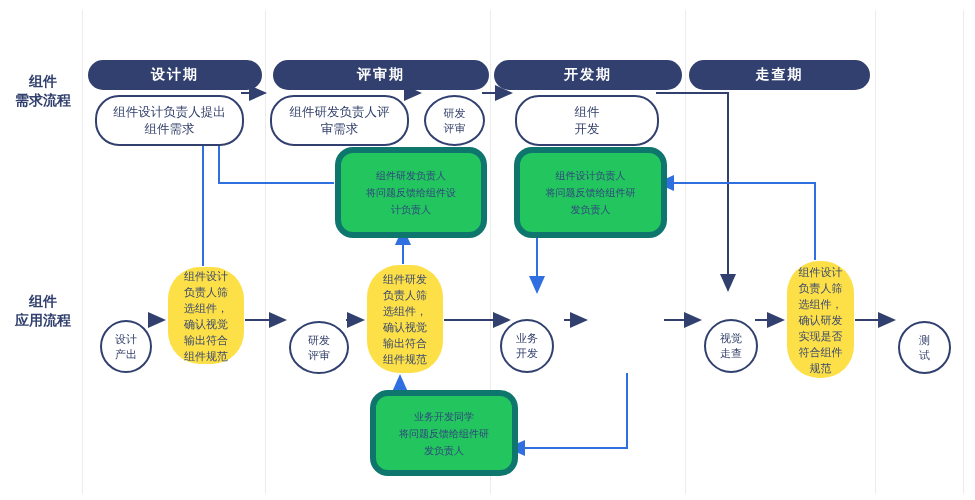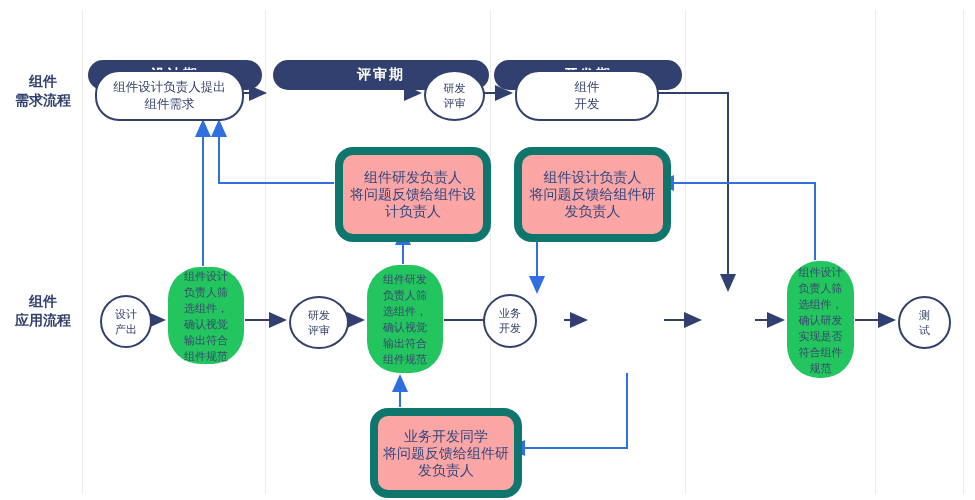--- a/index.html
+++ b/index.html
@@ -13,50 +13,51 @@
     color:#fff;font-size:14px;font-weight:bold;letter-spacing:2px;
     display:flex;align-items:center;justify-content:center;margin-top:48px;
   }
   .rowlabel{
     position:absolute;width:74px;text-align:center;font-size:14px;font-weight:bold;
     color:#31406e;line-height:19px;white-space:pre-line;
   }
   .node{
     position:absolute;background:#fff;border:2px solid #31406e;border-radius:24px;
     display:flex;align-items:center;justify-content:center;text-align:center;
-    font-size:12.5px;line-height:17px;font-weight:500;white-space:pre-line;z-index:2;
+    font-size:12.5px;line-height:17px;font-weight:500;white-space:pre-line;z-index:2;margin-top:25px;
   }
   .circle{border-radius:50%;font-size:11px;line-height:15px;}
   .bluebox{
-    position:absolute;background:#fca5a5;border:8px solid #0f766e;border-radius:18px;
+    position:absolute;background:#22c55e;border:6px solid #0f766e;border-radius:18px;
     display:flex;align-items:center;justify-content:center;text-align:center;
-    font-size:14px;line-height:17px;font-weight:500;color:#31477e;white-space:pre-line;z-index:2;
+    font-size:10px;line-height:17px;font-weight:500;color:#31477e;white-space:pre-line;z-index:2;
   }
   .grayblock{
-    position:absolute;background:#22c55e;border-radius:32px;
+    position:absolute;background:#fde047;border-radius:32px;
     display:flex;align-items:center;justify-content:center;text-align:center;
     font-size:11px;line-height:16px;color:#3a4870;white-space:pre-line;z-index:2;
   }
   svg.wires{position:absolute;left:0;top:0;z-index:1;pointer-events:none;}
 </style>
 </head>
 <body>
 
 <div class="canvas">
 
   <div class="sep" style="left:82px"></div>
   <div class="sep" style="left:265px"></div>
   <div class="sep" style="left:490px"></div>
   <div class="sep" style="left:685px"></div>
   <div class="sep" style="left:875px"></div>
   <div class="sep" style="left:963px"></div>
 
   <div class="phase" style="left:88px;width:174px">设计期</div>
   <div class="phase" style="left:273px;width:216px">评审期</div>
   <div class="phase" style="left:494px;width:188px">开发期</div>
+  <div class="phase" style="left:689px;width:181px">走查期</div>
 
   <div class="rowlabel" style="left:6px;top:72px">组件
 需求流程</div>
   <div class="rowlabel" style="left:6px;top:292px">组件
 应用流程</div>
 
   <svg class="wires" width="975" height="500" viewBox="0 0 975 500">
     <defs>
       <marker id="an" markerWidth="9" markerHeight="8" refX="8" refY="4" orient="auto">
         <path d="M0,0 L9,4 L0,8 Z" fill="#31406e"></path>
@@ -87,53 +88,57 @@
       <path d="M403,264 L403,229" marker-end="url(#ab)"></path>
       <path d="M537,227 L537,292" marker-end="url(#ab)"></path>
       <path d="M815,260 L815,183 L658,183" marker-end="url(#ab)"></path>
       <path d="M400,407 L400,376" marker-end="url(#ab)"></path>
       <path d="M627,373 L627,448 L509,448" marker-end="url(#ab)"></path>
     </g>
   </svg>
 
   <div class="node" style="left:95px;top:70px;width:145px;height:47px">组件设计负责人提出
 组件需求</div>
+  <div class="node" style="left:270px;top:70px;width:135px;height:47px">组件研发负责人评
+审需求</div>
   <div class="node circle" style="left:424px;top:70px;width:57px;height:47px">研发
 评审</div>
   <div class="node" style="left:515px;top:70px;width:140px;height:47px">组件
 开发</div>
 
   <div class="bluebox" style="left:335px;top:147px;width:140px;height:79px">组件研发负责人
 将问题反馈给组件设
 计负责人</div>
   <div class="bluebox" style="left:514px;top:147px;width:141px;height:79px">组件设计负责人
 将问题反馈给组件研
 发负责人</div>
-  <div class="bluebox" style="left:370px;top:408px;width:136px;height:74px">业务开发同学
+  <div class="bluebox" style="left:370px;top:390px;width:136px;height:74px">业务开发同学
 将问题反馈给组件研
 发负责人</div>
 
   <div class="node circle" style="left:100px;top:295px;width:48px;height:49px">设计
 产出</div>
   <div class="grayblock" style="left:168px;top:267px;width:76px;height:97px">组件设计
 负责人筛
 选组件，
 确认视觉
 输出符合
 组件规范</div>
   <div class="node circle" style="left:289px;top:296px;width:56px;height:49px">研发
 评审</div>
   <div class="grayblock" style="left:367px;top:265px;width:76px;height:108px">组件研发
 负责人筛
 选组件，
 确认视觉
 输出符合
 组件规范</div>
-  <div class="node circle" style="left:483px;top:294px;width:50px;height:50px">业务
+  <div class="node circle" style="left:500px;top:294px;width:50px;height:50px">业务
 开发</div>
+  <div class="node circle" style="left:704px;top:294px;width:50px;height:50px">视觉
+走查</div>
   <div class="grayblock" style="left:787px;top:261px;width:67px;height:117px">组件设计
 负责人筛
 选组件，
 确认研发
 实现是否
 符合组件
 规范</div>
   <div class="node circle" style="left:898px;top:296px;width:49px;height:49px">测
 试</div>
 

